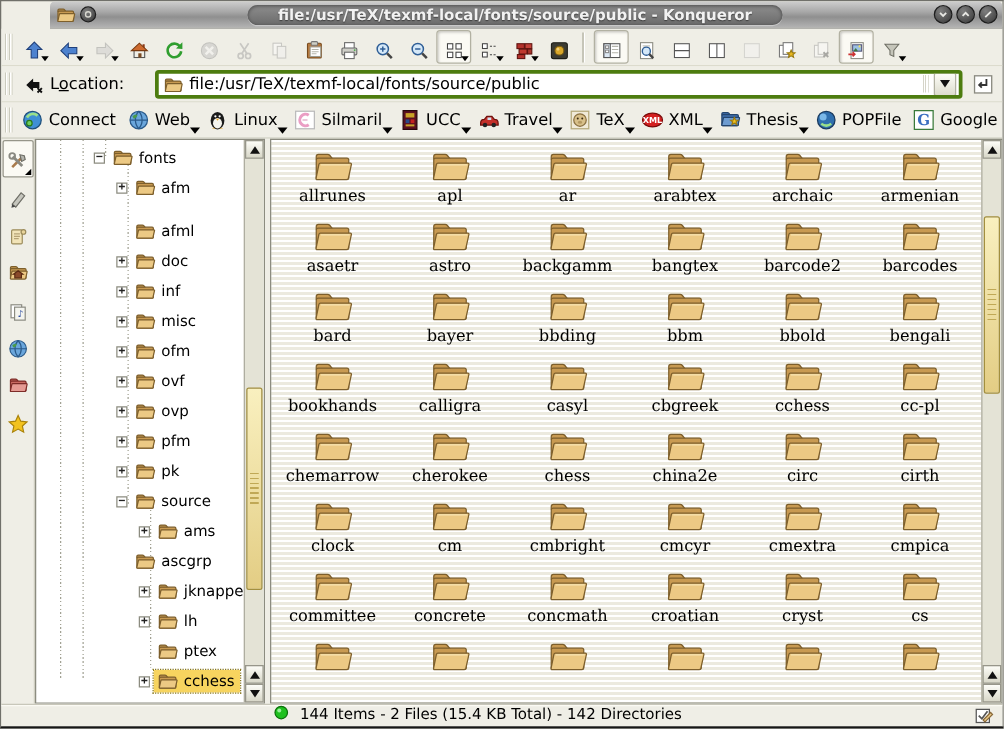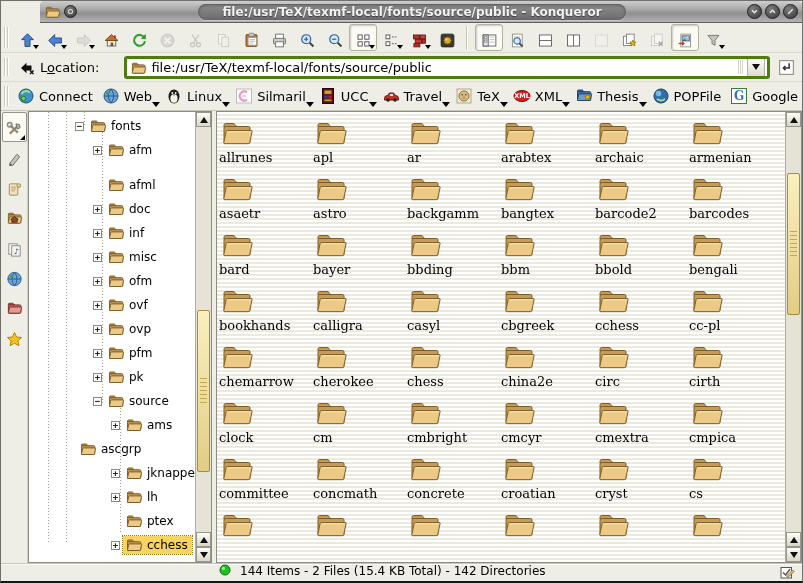--- a/index.html
+++ b/index.html
@@ -79,21 +79,21 @@
   .row-inner{ display:flex; align-items:center; gap:4px; padding:1px 4px 1px 2px; }
   .row-inner.selected{ background:#f7d45f; outline:1px dotted #8a7a20; }
   .tree-ic{ width:18px; height:16px; display:inline-flex; }
 
   .splitter{ width:4px; flex:0 0 4px; background:#efeee6; }
 
   .main-view{ flex:1; display:flex; border:1px solid #8c8c80;
     background:repeating-linear-gradient(180deg,#ffffff 0 2px,#eceadf 2px 4px); }
   .grid{ flex:1; display:grid; grid-template-columns:repeat(6,1fr); align-content:start;
     padding:5px 2px 0 2px; overflow:hidden; }
-  .cell{ height:56px; display:flex; flex-direction:column; }
+  .cell{ height:56px; display:flex; flex-direction:column; align-items:center; }
   .cell-ic{ width:36px; height:32px; display:inline-flex; }
   .fname{ font-family:"DejaVu Serif","Liberation Serif",serif; font-size:13px; color:#000;
     line-height:15px; margin-top:1px; }
 
   
   .vscroll{ width:16px; flex:0 0 16px; display:flex; flex-direction:column;
     background:#e4e3d6; border-left:1px solid #aeada0; }
   .sb-btn{ height:15px; flex:0 0 15px; display:flex; align-items:center; justify-content:center;
     background:linear-gradient(180deg,#fdfdf8,#d8d7c8); border:1px solid #97968a; }
   .sb-track{ flex:1; position:relative; }
@@ -792,21 +792,21 @@
               <span class="tree-ic">
                 <svg width="18" height="16" viewBox="0 0 18 16">
                   <path d="M2.5 5 V4 Q2.5 3 3.5 3 H7 Q7.6 3 8 3.5 L9.1 4.9Z" fill="#c89a52" stroke="#7d5f2c"></path>
                   <rect x="2.5" y="4.7" width="13.2" height="8.8" rx="1" fill="#c89a52" stroke="#7d5f2c"></rect>
                   <path d="M4.4 6.9 H16.1 Q16.8 6.9 16.6 7.5 L15.4 12.9 Q15.2 13.5 14.6 13.5 H2.9 Q2.3 13.5 2.45 12.9 L3.7 7.5 Q3.85 6.9 4.4 6.9Z" fill="#ecc984" stroke="#7d5f2c"></path>
                 </svg>
               </span>
               <span>ams</span>
             </span>
           </div>
-          <div class="tree-row" style="padding-left: 36px; align-items: center;">
+          <div class="tree-row" style="padding-left: 64px; align-items: center;">
             <span class="exp-spacer"></span>
             <span class="row-inner">
               <span class="tree-ic">
                 <svg width="18" height="16" viewBox="0 0 18 16">
                   <path d="M2.5 5 V4 Q2.5 3 3.5 3 H7 Q7.6 3 8 3.5 L9.1 4.9Z" fill="#c89a52" stroke="#7d5f2c"></path>
                   <rect x="2.5" y="4.7" width="13.2" height="8.8" rx="1" fill="#c89a52" stroke="#7d5f2c"></rect>
                   <path d="M4.4 6.9 H16.1 Q16.8 6.9 16.6 7.5 L15.4 12.9 Q15.2 13.5 14.6 13.5 H2.9 Q2.3 13.5 2.45 12.9 L3.7 7.5 Q3.85 6.9 4.4 6.9Z" fill="#ecc984" stroke="#7d5f2c"></path>
                 </svg>
               </span>
               <span>ascgrp</span>
@@ -1296,32 +1296,32 @@
           </div>
           <div class="cell">
             <span class="cell-ic">
               <svg width="36" height="32" viewBox="0 0 36 32">
                 <path d="M5 10 V8.2 Q5 6.5 6.7 6.5 H14 Q15.2 6.5 15.9 7.4 L17.9 9.9Z" fill="#c89a52" stroke="#7d5f2c"></path>
                 <rect x="5" y="9.5" width="26" height="17" rx="1.5" fill="#c89a52" stroke="#7d5f2c"></rect>
                 <path d="M8.3 13.5 H32.2 Q33.4 13.5 33.1 14.7 L30.7 25.6 Q30.4 26.7 29.2 26.7 H5.8 Q4.6 26.7 4.85 25.6 L7.1 14.6 Q7.35 13.5 8.3 13.5Z" fill="#ecc984" stroke="#7d5f2c"></path>
                 <path d="M8.7 14.8 H31.7" stroke="#f7e3b2" fill="none"></path>
               </svg>
             </span>
+            <div class="fname">concrete</div>
+          </div>
+          <div class="cell">
+            <span class="cell-ic">
+              <svg width="36" height="32" viewBox="0 0 36 32">
+                <path d="M5 10 V8.2 Q5 6.5 6.7 6.5 H14 Q15.2 6.5 15.9 7.4 L17.9 9.9Z" fill="#c89a52" stroke="#7d5f2c"></path>
+                <rect x="5" y="9.5" width="26" height="17" rx="1.5" fill="#c89a52" stroke="#7d5f2c"></rect>
+                <path d="M8.3 13.5 H32.2 Q33.4 13.5 33.1 14.7 L30.7 25.6 Q30.4 26.7 29.2 26.7 H5.8 Q4.6 26.7 4.85 25.6 L7.1 14.6 Q7.35 13.5 8.3 13.5Z" fill="#ecc984" stroke="#7d5f2c"></path>
+                <path d="M8.7 14.8 H31.7" stroke="#f7e3b2" fill="none"></path>
+              </svg>
+            </span>
             <div class="fname">concmath</div>
-          </div>
-          <div class="cell">
-            <span class="cell-ic">
-              <svg width="36" height="32" viewBox="0 0 36 32">
-                <path d="M5 10 V8.2 Q5 6.5 6.7 6.5 H14 Q15.2 6.5 15.9 7.4 L17.9 9.9Z" fill="#c89a52" stroke="#7d5f2c"></path>
-                <rect x="5" y="9.5" width="26" height="17" rx="1.5" fill="#c89a52" stroke="#7d5f2c"></rect>
-                <path d="M8.3 13.5 H32.2 Q33.4 13.5 33.1 14.7 L30.7 25.6 Q30.4 26.7 29.2 26.7 H5.8 Q4.6 26.7 4.85 25.6 L7.1 14.6 Q7.35 13.5 8.3 13.5Z" fill="#ecc984" stroke="#7d5f2c"></path>
-                <path d="M8.7 14.8 H31.7" stroke="#f7e3b2" fill="none"></path>
-              </svg>
-            </span>
-            <div class="fname">concrete</div>
           </div>
           <div class="cell">
             <span class="cell-ic">
               <svg width="36" height="32" viewBox="0 0 36 32">
                 <path d="M5 10 V8.2 Q5 6.5 6.7 6.5 H14 Q15.2 6.5 15.9 7.4 L17.9 9.9Z" fill="#c89a52" stroke="#7d5f2c"></path>
                 <rect x="5" y="9.5" width="26" height="17" rx="1.5" fill="#c89a52" stroke="#7d5f2c"></rect>
                 <path d="M8.3 13.5 H32.2 Q33.4 13.5 33.1 14.7 L30.7 25.6 Q30.4 26.7 29.2 26.7 H5.8 Q4.6 26.7 4.85 25.6 L7.1 14.6 Q7.35 13.5 8.3 13.5Z" fill="#ecc984" stroke="#7d5f2c"></path>
                 <path d="M8.7 14.8 H31.7" stroke="#f7e3b2" fill="none"></path>
               </svg>
             </span>

